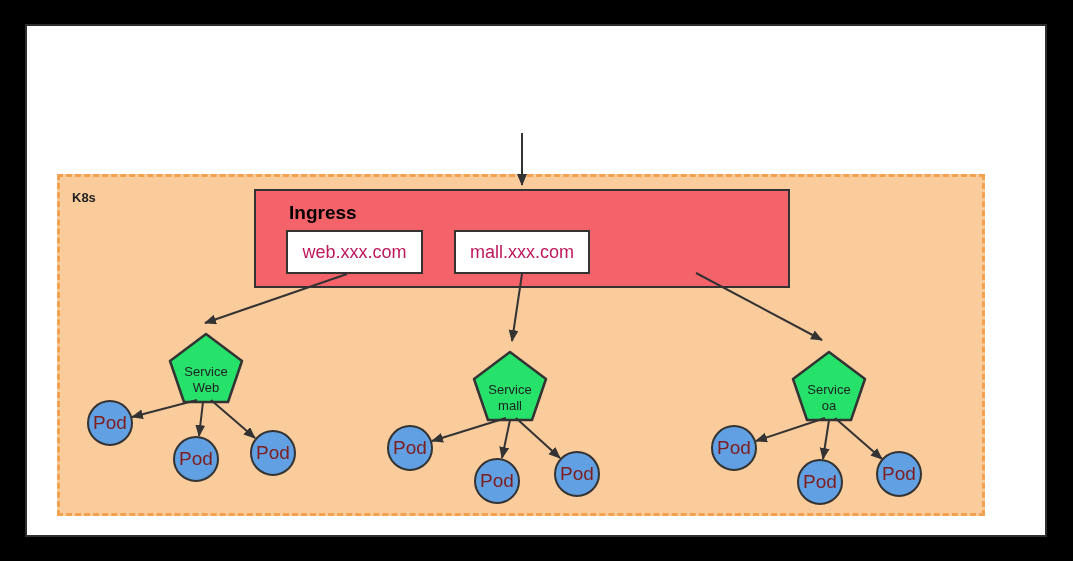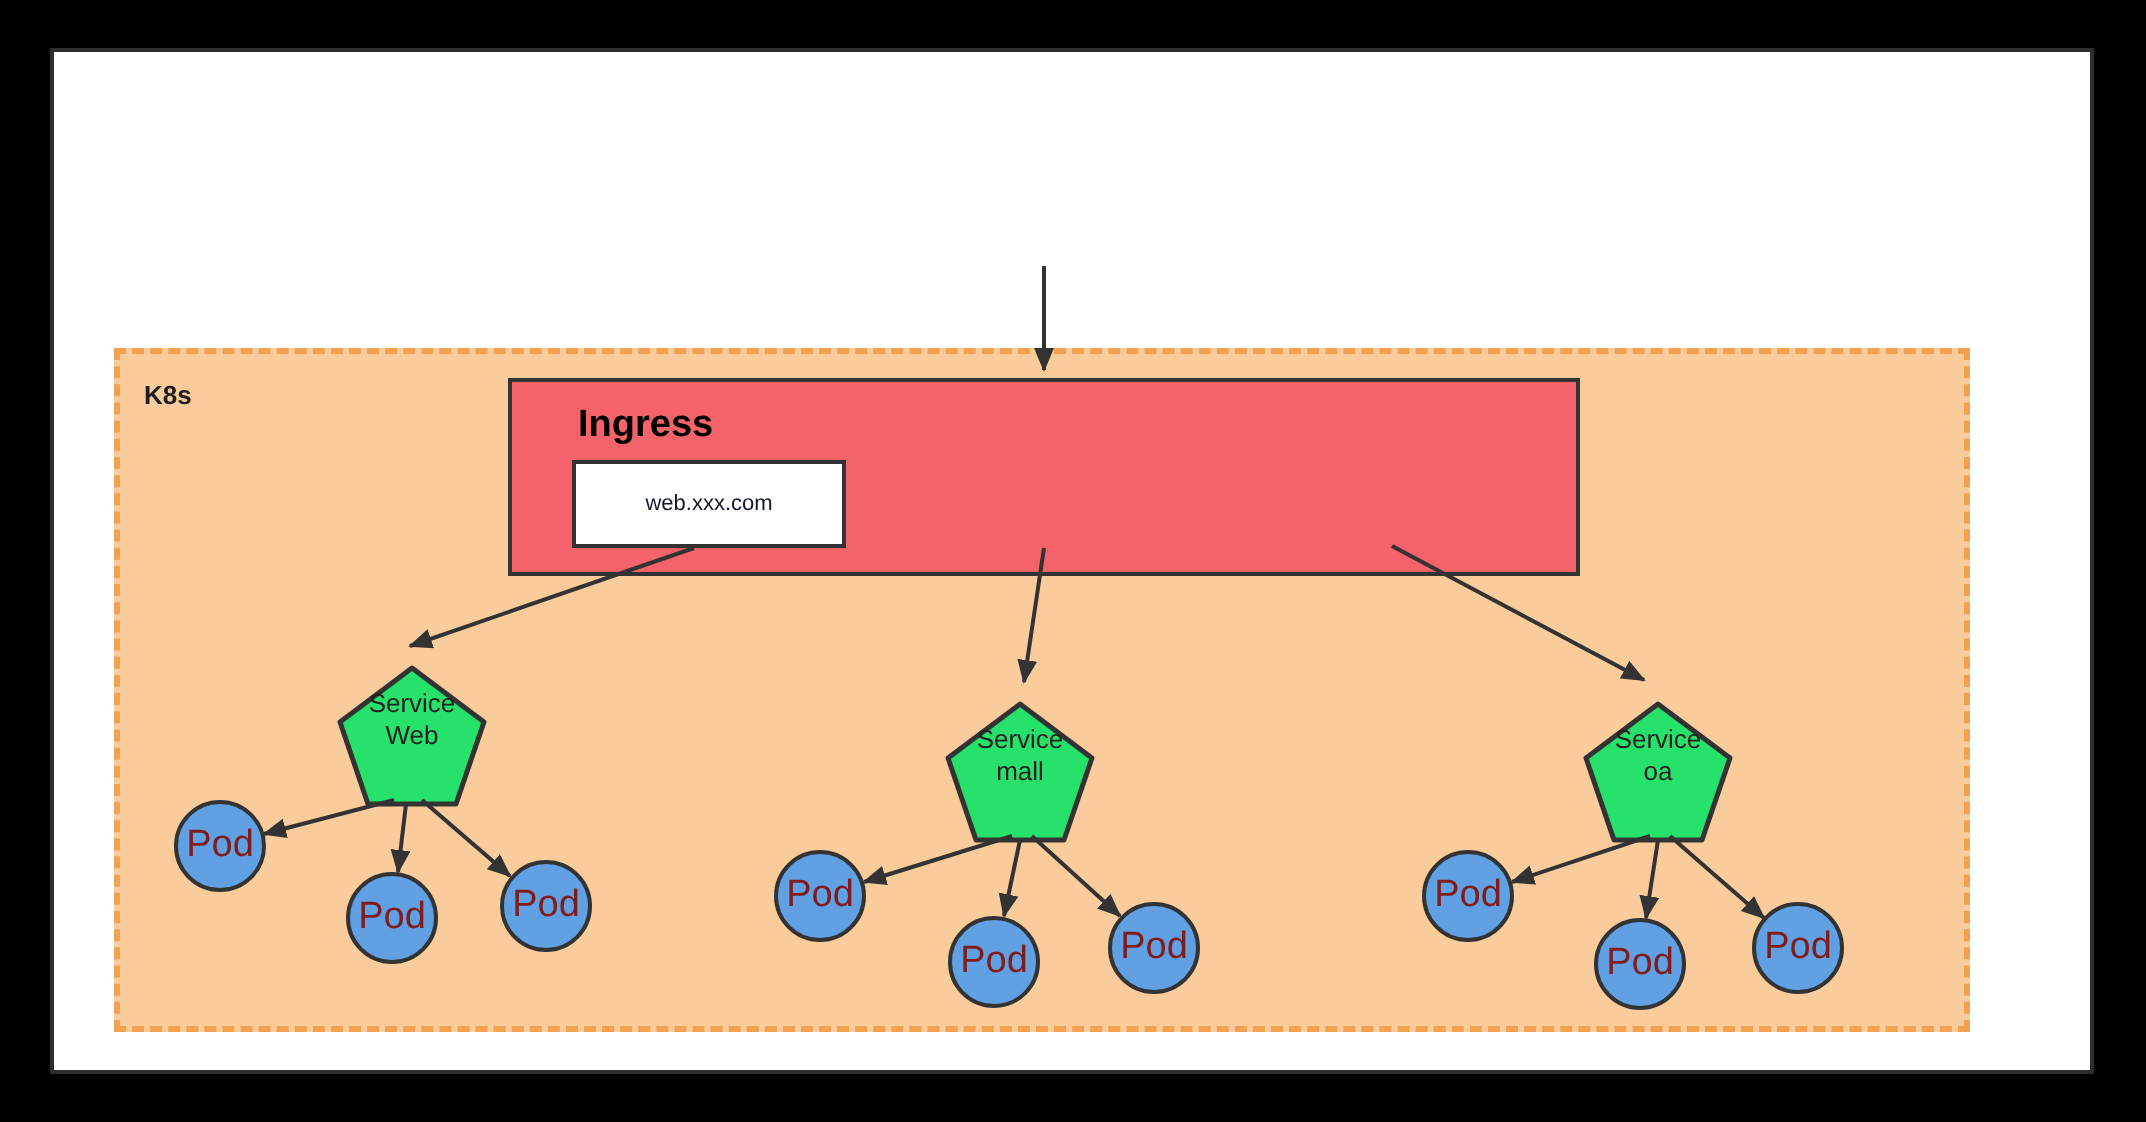--- a/index.html
+++ b/index.html
@@ -49,34 +49,34 @@
     border: 2.5px solid var(--stroke);
   }
   .ingress-label {
     position: absolute; left: 33px; top: 11px;
     font-size: 19px; font-weight: bold; color: #000000;
   }
   .host-box {
     position: absolute; top: 39px; height: 44px;
     background: #ffffff; border: 2px solid var(--stroke);
     display: flex; align-items: center; justify-content: center;
-    font-size: 11px; color: #0f172a; text-align: right;
+    font-size: 18px; color: #be185d; text-align: right;
   }
   .host-web  { left: 30px;  width: 137px; }
   .host-mall { left: 198px; width: 136px; }
   .host-oa   { left: 368px; width: 140px; }
 
   .service-node { position: absolute; width: 76px; height: 72px; }
   .service-node svg { position: absolute; left: 0; top: 0; }
   .service-node polygon {
     fill: var(--service-fill);
     stroke: var(--stroke); stroke-width: 2.5; stroke-linejoin: round;
   }
   .service-label {
-    position: absolute; left: 0; top: 12px; width: 76px;
+    position: absolute; left: 0; top: 32px; width: 76px;
     text-align: center; font-size: 13px; line-height: 16px; color: #222;
   }
   .service-web  { left: 141px; top: 306px; }
   .service-mall { left: 445px; top: 324px; }
   .service-oa   { left: 764px; top: 324px; }
 
   .pod-node {
     position: absolute; width: 46px; height: 46px;
     background: var(--pod-fill);
     border: 2.5px solid var(--stroke);
@@ -109,20 +109,23 @@
 
   <div class="k8s-box">
     <div class="k8s-label">K8s</div>
   </div>
 
 
   <div class="ingress-box">
     <div class="ingress-label">Ingress</div>
     <div class="host-box host-web">
       <span>web.xxx.com</span>
+    </div>
+    <div class="host-box host-mall">
+      <span>mall.xxx.com</span>
     </div>
   </div>
 
   <div class="service-node service-web">
     <svg width="76" height="72" viewBox="0 0 76 72">
       <polygon points="38,2 74,29 60,70 16,70 2,29"></polygon>
     </svg>
     <div class="service-label">
       <div>Service</div>
       <div>Web</div>

